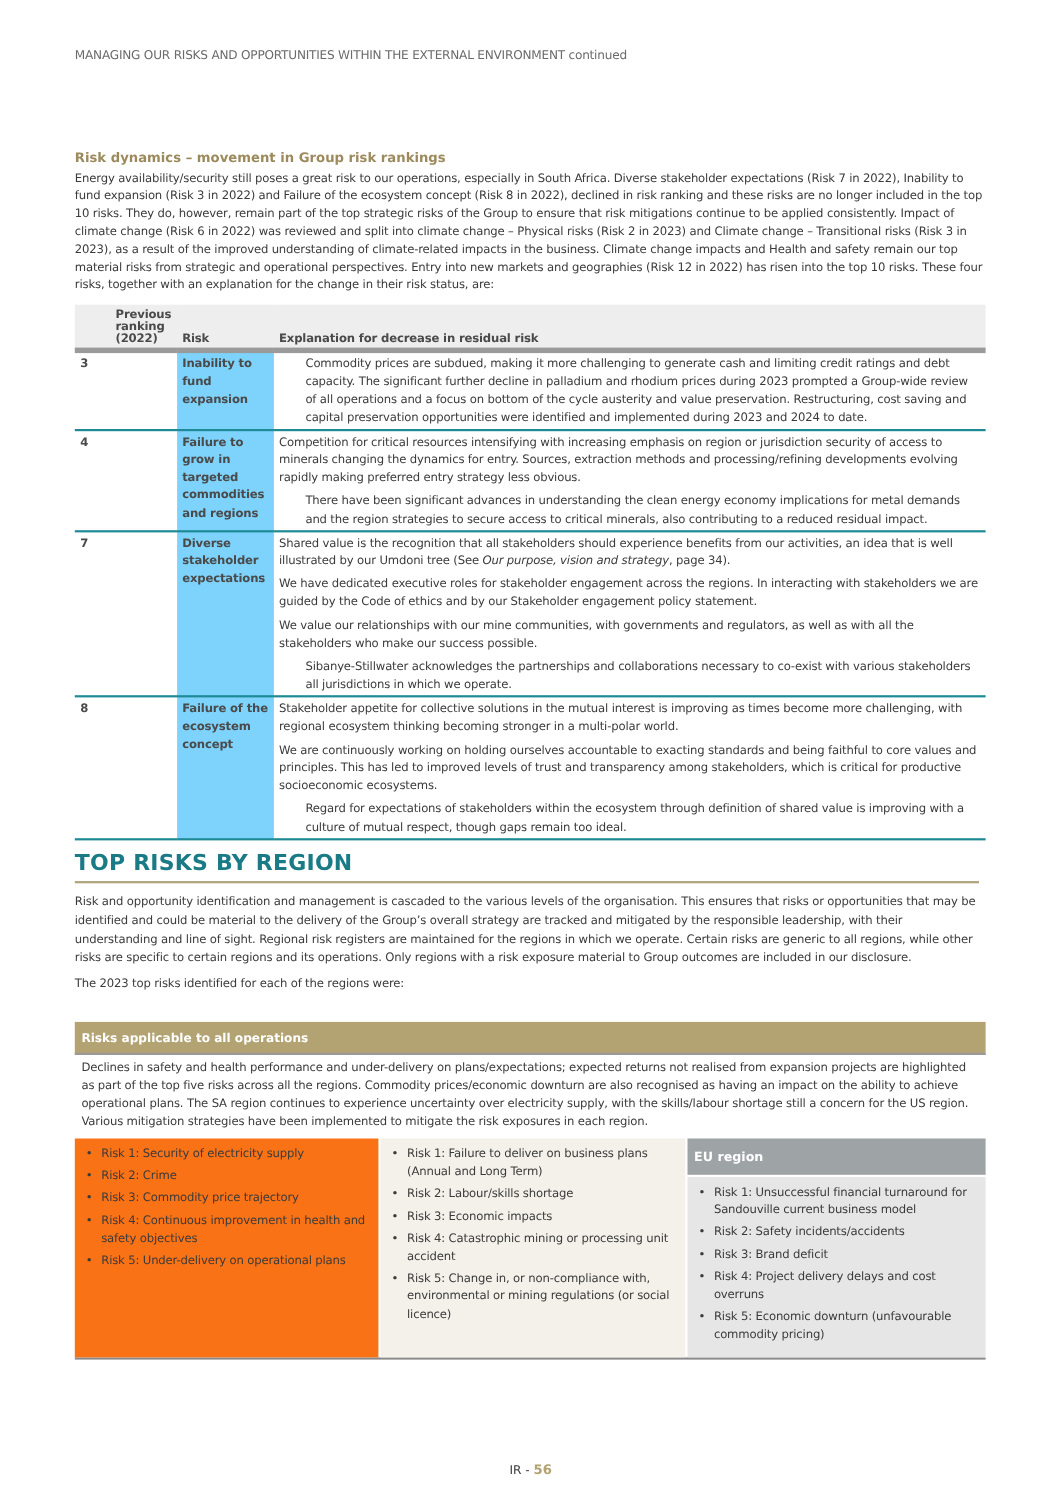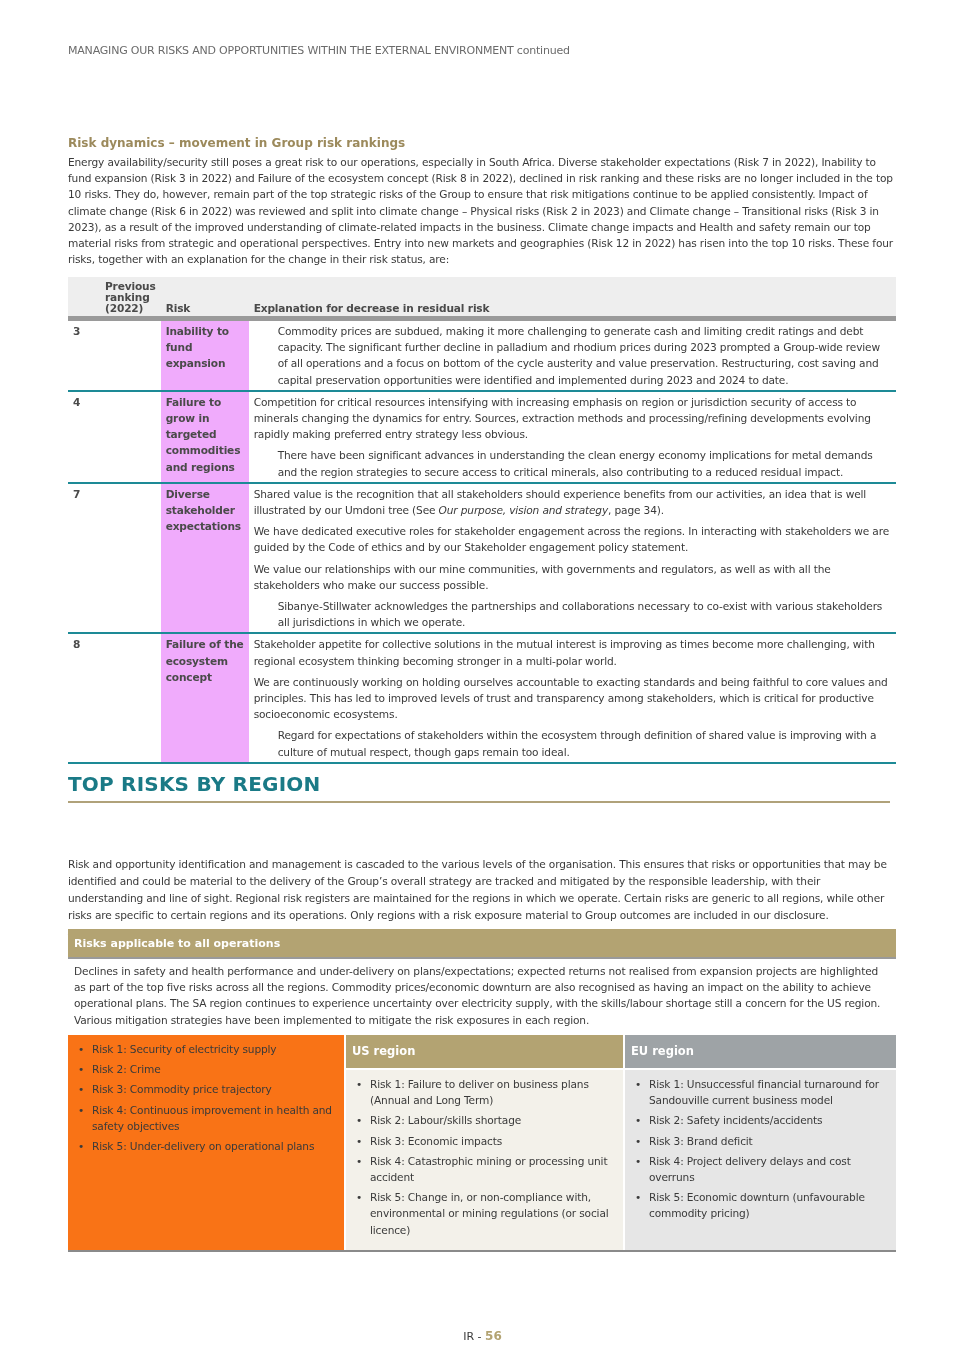--- a/index.html
+++ b/index.html
@@ -7,26 +7,26 @@
   .running-head { position: absolute; left: 68px; top: 44px; font-size: 11px; color: #6b6b6b; letter-spacing: -0.2px; }
   .section { position: absolute; left: 68px; width: 828px; }
   .subhead { top: 136px; font-size: 12px; font-weight: bold; color: #9c8a5c; }
   .intro { top: 154px; font-size: 10.6px; line-height: 16.2px; color: #3a3a3a; letter-spacing: -0.15px; }
   table.rank { position: absolute; left: 68px; top: 277px; width: 828px; border-collapse: collapse; font-size: 10.6px; letter-spacing: -0.15px; }
   table.rank thead th { background: #eeeeee; text-align: left; vertical-align: bottom; font-weight: bold; color: #4a4a4a; padding: 4px 5px 2px 5px; border-bottom: 5px solid #9a9a9a; line-height: 11px; }
   table.rank thead th.c1 { width: 63px; padding-left: 37px; }
   table.rank thead th.c2 { width: 88px; }
   table.rank tbody td { vertical-align: top; padding: 2px 5px 2px 5px; line-height: 16.2px; border-bottom: 2px solid #1d8a96; }
   table.rank tbody td.rank-num { font-weight: bold; color: #4a4a4a; }
-  table.rank tbody td.risk-name { background: #f0abfc; font-weight: bold; color: #4a4a4a; }
+  table.rank tbody td.risk-name { background: #7dd3fc; font-weight: bold; color: #4a4a4a; }
   table.rank tbody td.expl p { margin-bottom: 5px; }
   table.rank tbody td.expl p:last-child { margin-bottom: 0; margin-left: 24px; }
   .h2 { top: 772px; font-size: 20px; font-weight: bold; color: #1a7a86; letter-spacing: 0.2px; }
   .rule { top: 801px; height: 2px; background: #b0a27a; width: 822px; }
-  .body2 { top: 812px; font-size: 10.6px; line-height: 17px; color: #3a3a3a; letter-spacing: -0.15px; margin-top: 44px; }
+  .body2 { top: 812px; font-size: 10.6px; line-height: 17px; color: #3a3a3a; letter-spacing: -0.15px; }
   .body2 p { margin-bottom: 6px; }
   .all-ops-head { top: 929px; height: 30px; background: #b3a372; color: #ffffff; font-size: 11px; font-weight: bold; padding: 8px 6px; border-bottom: 2px solid #9a9a9a; }
   .all-ops-body { top: 963px; font-size: 10.6px; line-height: 16.2px; padding: 0 6px; letter-spacing: -0.15px; }
   .regions { position: absolute; left: 68px; top: 1035px; width: 828px; display: flex; border-bottom: 2px solid #8a8a8a; }
   .region { display: flex; flex-direction: column; }
   .region .rh { height: 33px; color: #ffffff; font-weight: bold; font-size: 11.5px; padding: 9px 6px; margin-bottom: 2px; }
   .region .rb { flex: 1; padding: 6px 8px 8px 6px; font-size: 10.6px; line-height: 16.2px; letter-spacing: -0.15px; }
   .region ul { list-style: none; }
   .region li { position: relative; padding-left: 18px; margin-bottom: 4px; }
   .region li::before { content: "\2022"; position: absolute; left: 4px; top: 0; }
@@ -107,21 +107,20 @@
       <ul>
         <li>Risk 1: Security of electricity supply</li>
         <li>Risk 2: Crime</li>
         <li>Risk 3: Commodity price trajectory</li>
         <li>Risk 4: Continuous improvement in health and safety objectives</li>
         <li>Risk 5: Under-delivery on operational plans</li>
       </ul>
     </div>
   </div>
   <div class="region r-us">
-    <div class="rh">US region</div>
     <div class="rb">
       <ul>
         <li>Risk 1: Failure to deliver on business plans (Annual and Long Term)</li>
         <li>Risk 2: Labour/skills shortage</li>
         <li>Risk 3: Economic impacts</li>
         <li>Risk 4: Catastrophic mining or processing unit accident</li>
         <li>Risk 5: Change in, or non-compliance with, environmental or mining regulations (or social licence)</li>
       </ul>
     </div>
   </div>

